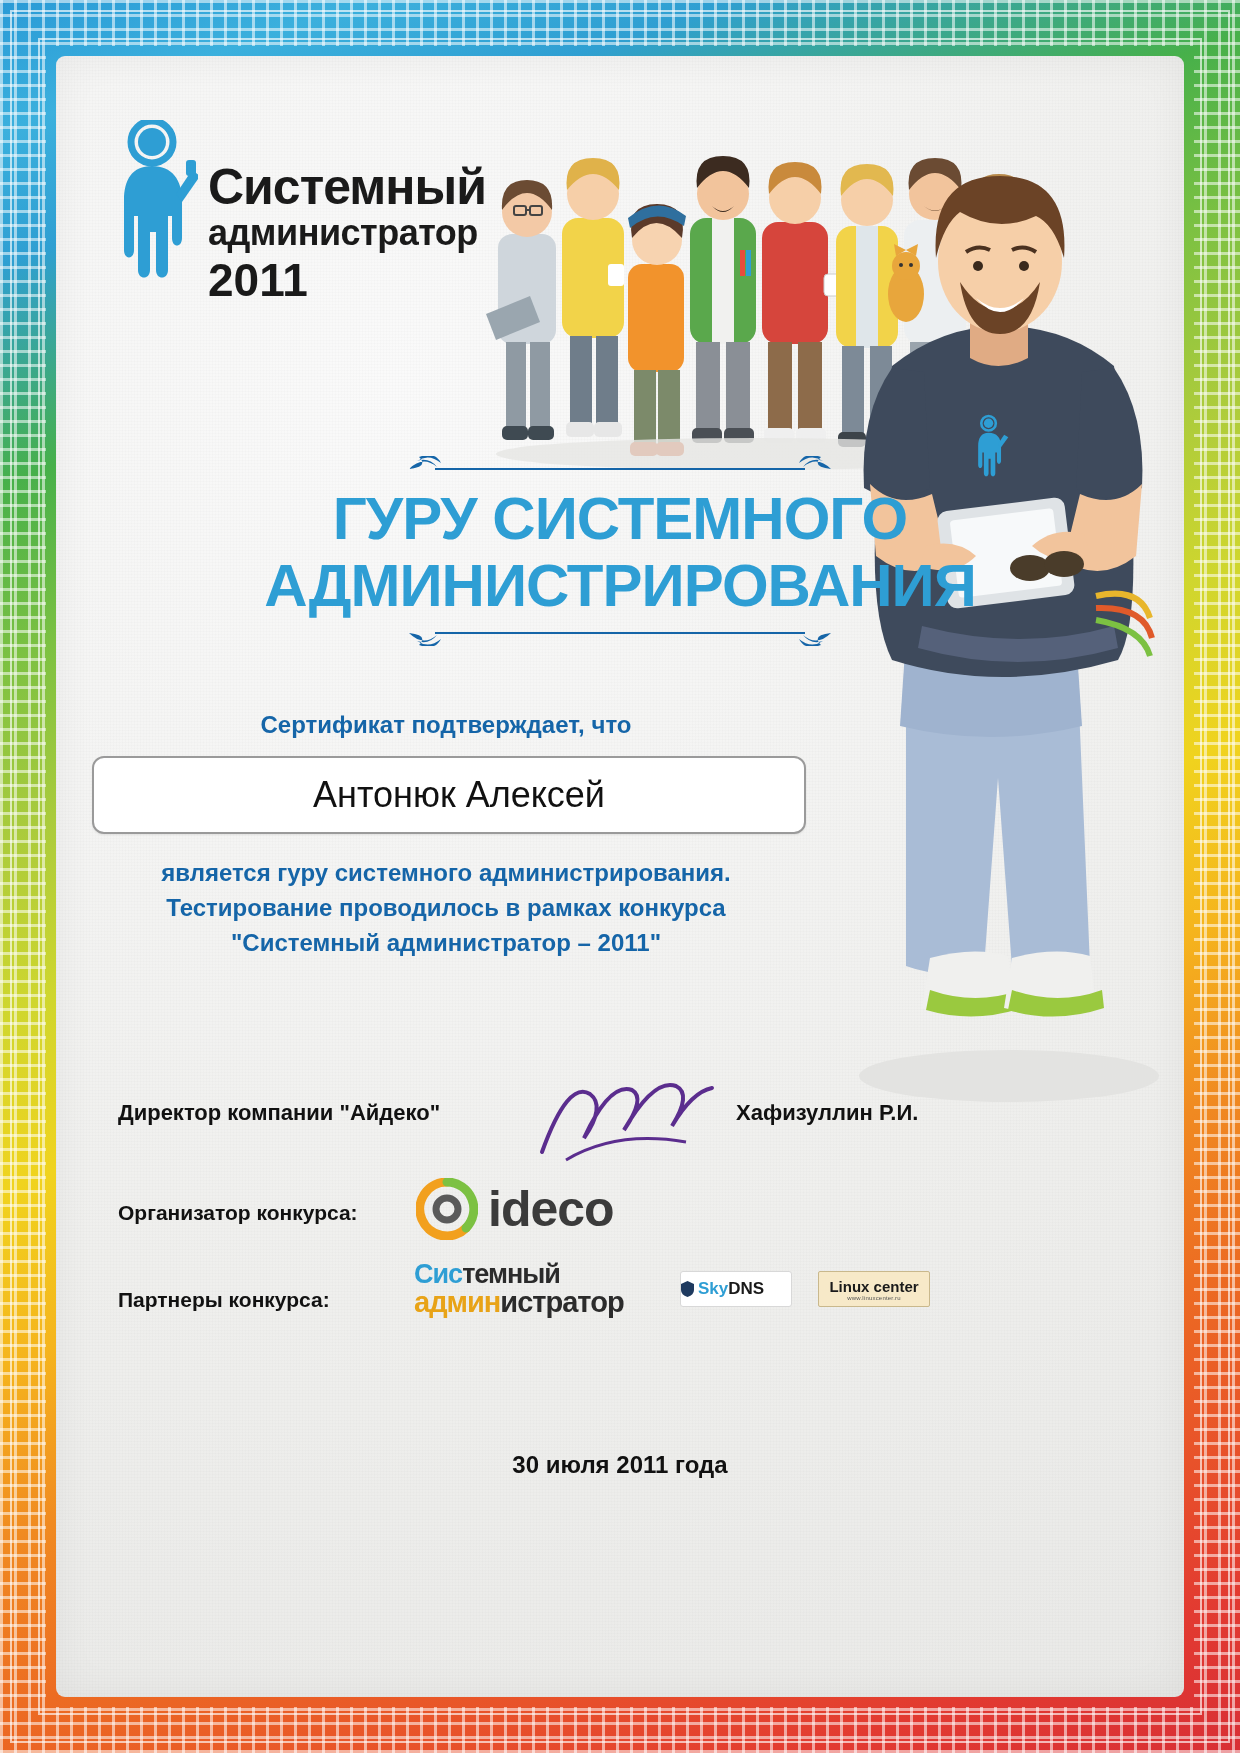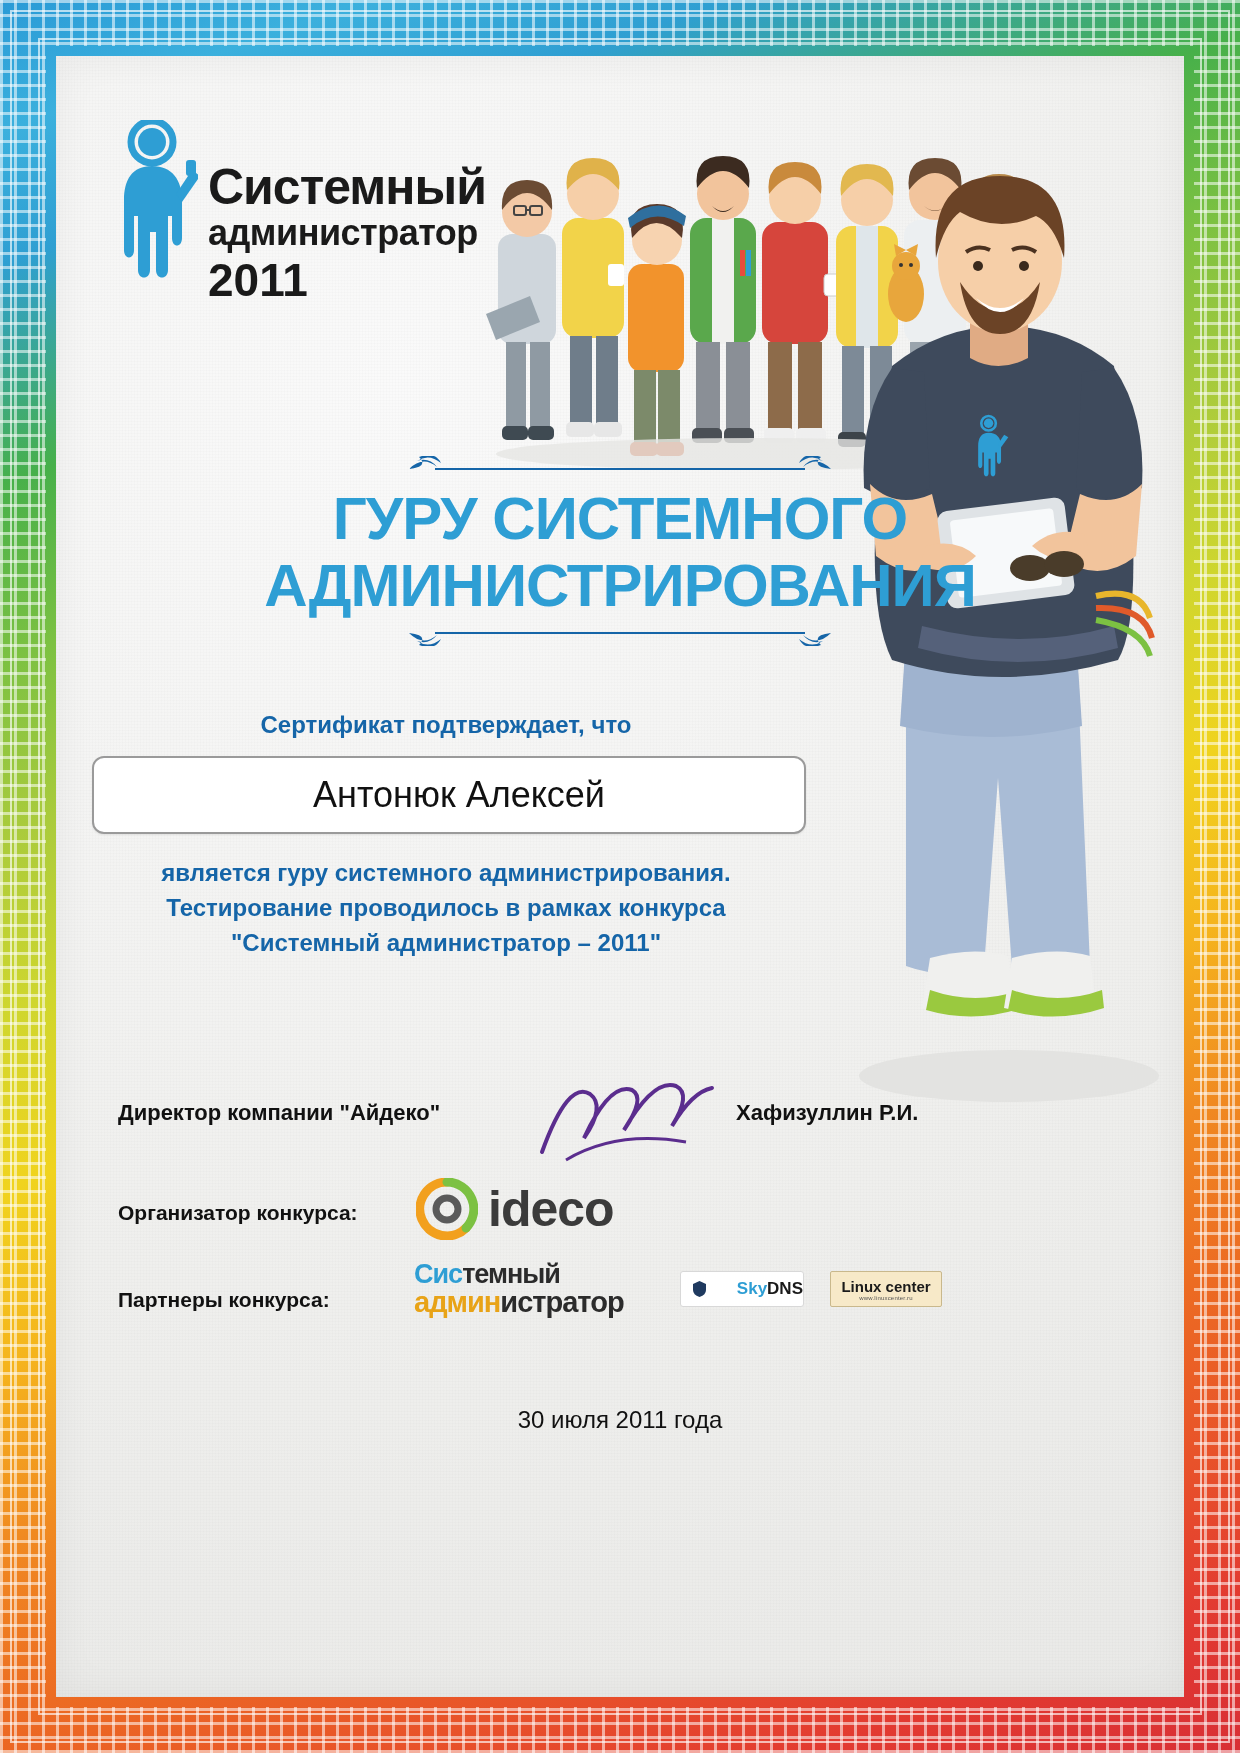--- a/index.html
+++ b/index.html
@@ -61,20 +61,21 @@
   .paper{
     position:absolute;
     left:56px;top:56px;right:56px;bottom:56px;
     background:#f2f2f0;
     background-image:
       repeating-linear-gradient(0deg, rgba(0,0,0,.012) 0 1px, rgba(0,0,0,0) 1px 3px),
       repeating-linear-gradient(90deg, rgba(0,0,0,.012) 0 1px, rgba(0,0,0,0) 1px 3px),
       radial-gradient(circle at 30% 20%, #fafafa 0%, #efefed 60%, #e9e9e7 100%);
     box-shadow:inset 0 0 40px rgba(0,0,0,.05);
     overflow:hidden;
+    border-radius:9px;
   }
 
   
   .logo{
     position:absolute;left:56px;top:60px;width:400px;
   }
   .logo-mark{
     position:absolute;left:0;top:4px;width:86px;height:190px;
   }
   .logo-text{
@@ -154,36 +155,36 @@
   .partners{
     position:absolute;left:358px;top:1205px;display:flex;align-items:center;gap:26px;
   }
   .p-sysadmin{width:240px;line-height:1;}
   .p-sysadmin .l1{font-size:27px;font-weight:bold;color:#2b2b2b;letter-spacing:-1px;}
   .p-sysadmin .l1 b{color:#2e9ed4;}
   .p-sysadmin .l2{font-size:29px;font-weight:bold;color:#2b2b2b;letter-spacing:-1px;}
   .p-sysadmin .l2 b{color:#e8a317;}
   .p-sky{
     width:110px;height:34px;background:#fff;border:1px solid #d8d8d8;border-radius:3px;
-    display:flex;align-items:center;justify-content:space-between;gap:4px;padding-left:12px;
+    display:flex;align-items:center;justify-content:flex-start;gap:4px;
   }
   .p-sky .t{font-size:17px;font-weight:bold;color:#1a1a1a;}
   .p-sky .t i{color:#2e9ed4;font-style:normal;}
   .p-linux{
     width:110px;height:34px;background:#f7e9c8;border:1px solid #c9b88c;border-radius:2px;
     display:flex;flex-direction:column;align-items:center;justify-content:center;
   }
   .p-linux .t{font-size:15px;color:#1a1a1a;font-weight:bold;}
   .p-linux .t span{color:#e07b20;}
   .p-linux .u{font-size:6px;color:#555;letter-spacing:.2px;}
 
   
   .date{
-    position:absolute;left:0;right:0;top:1350px;text-align:center;
-    font-size:24px;font-weight:normal;color:#111;
+    position:absolute;left:0;right:0;top:1395px;text-align:center;
+    font-size:24px;font-weight:bold;color:#111;
   }
 </style>
 </head>
 <body>
 
 <div class="certificate">
 
   <div class="frame-waves"></div>
   <div class="frame-waves2"></div>
   <div class="frame-pattern"></div>

